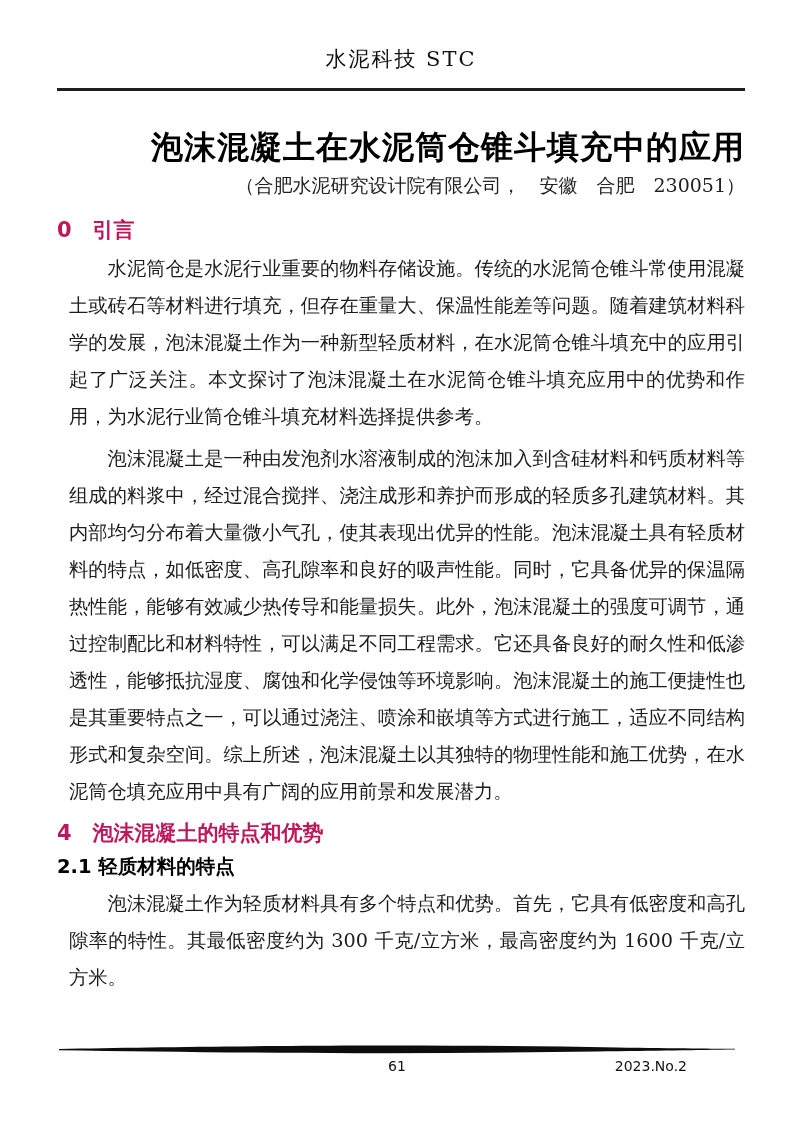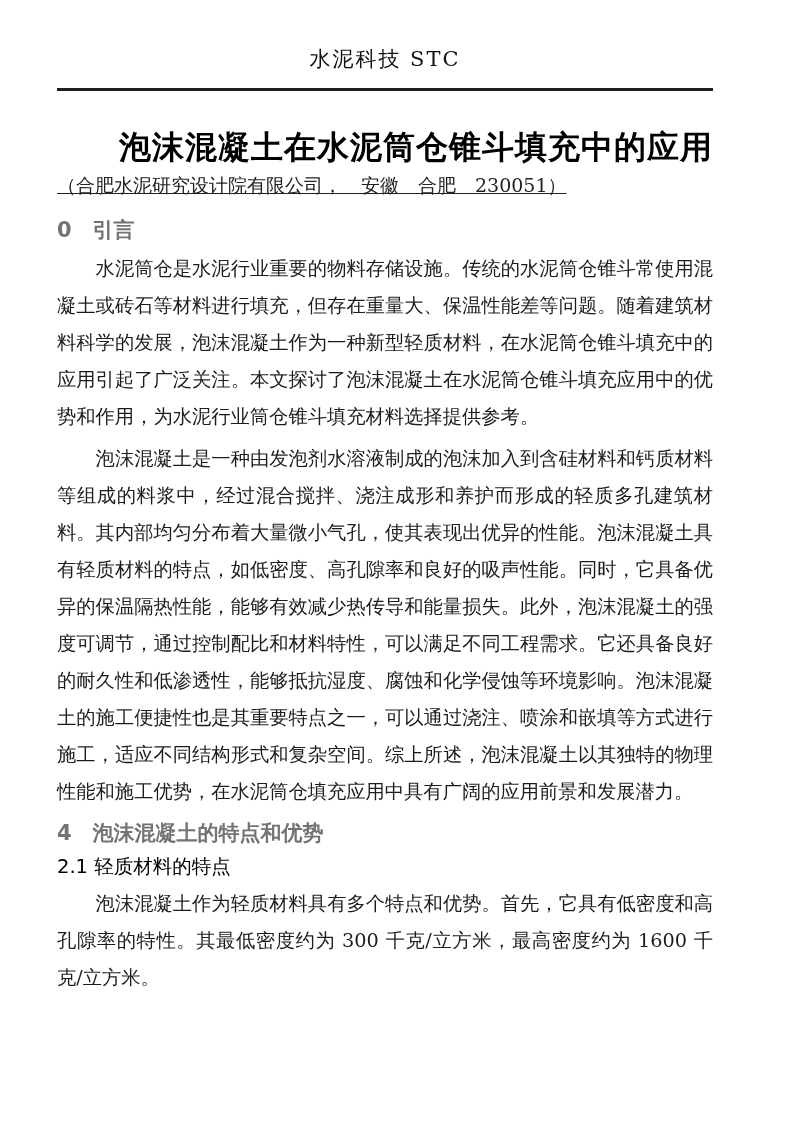--- a/index.html
+++ b/index.html
@@ -3,21 +3,21 @@
 <meta charset="utf-8">
 <style>
   html, body { margin: 0; padding: 0; background: #ffffff; }
   .page {
     position: relative;
     width: 793px;
     height: 1122px;
     margin: 0 auto;
     background: #ffffff;
     box-sizing: border-box;
-    padding: 46px 80px 0 57px;
+    padding: 46px 48px 0 57px;
     overflow: hidden;
     font-family: "DejaVu Serif", "Liberation Serif", serif;
     color: #1a1a1a;
   }
   .journal-header {
     text-align: center;
     font-size: 21px;
     line-height: 26px;
     letter-spacing: 2px;
     color: #111111;
@@ -40,45 +40,44 @@
   }
   .author {
     margin-top: 24px;
     text-align: center;
     font-size: 17px;
     line-height: 22px;
     color: #222222;
   }
   .affiliation {
     margin-top: 2px;
-    text-align: left;
+    text-align: right;
     font-size: 19px;
     line-height: 28px;
     color: #222222;
-    text-decoration: underline;
   }
   .sec-heading {
     margin: 8px 0 0 0;
     font-family: "DejaVu Sans", "Liberation Sans", sans-serif;
     font-weight: bold;
     font-size: 21px;
     line-height: 30px;
-    color: #737373;
+    color: #be185d;
   }
   .sec-heading.first { margin-top: 16px; }
   .subsec-heading {
     margin: 6px 0 0 0;
     font-family: "DejaVu Sans", "Liberation Sans", sans-serif;
-    font-weight: normal;
+    font-weight: bold;
     font-size: 19.5px;
     line-height: 26px;
     color: #000000;
   }
   .body-para {
-    margin: 5px 0 0 0;
+    margin: 5px 0 0 12px;
     font-size: 19.3px;
     line-height: 37px;
     text-align: justify;
     text-indent: 2em;
     color: #1c1c1c;
   }
   .page-footer {
     position: absolute;
     left: 57px;
     right: 56px;
@@ -124,14 +123,23 @@
 
   <section>
     <h2 class="sec-heading">4　泡沫混凝土的特点和优势</h2>
   </section>
 
   <section>
     <h3 class="subsec-heading">2.1 轻质材料的特点</h3>
     <p class="body-para">泡沫混凝土作为轻质材料具有多个特点和优势。首先，它具有低密度和高孔隙率的特性。其最低密度约为 300 千克/立方米，最高密度约为 1600 千克/立方米。</p>
   </section>
 
+  <div class="page-footer">
+    <svg class="footer-rule" viewBox="0 0 680 10" preserveAspectRatio="none" aria-hidden="true">
+      <path d="M2,5 C80,3.5 170,2.2 300,1.6 C380,1.3 470,2.0 560,3.4 C620,4.2 660,4.6 678,4.8 L678,5.6 C640,6.2 600,6.8 540,7.6 C460,8.6 380,9.4 300,9.2 C200,9.0 90,7.4 2,6.2 Z" fill="#0d0d0d"></path>
+    </svg>
+    <div class="footer-meta">
+      <div class="page-number">61</div>
+      <div class="issue-number">2023.No.2</div>
+    </div>
+  </div>
 
 </div>
 
 </body></html>

